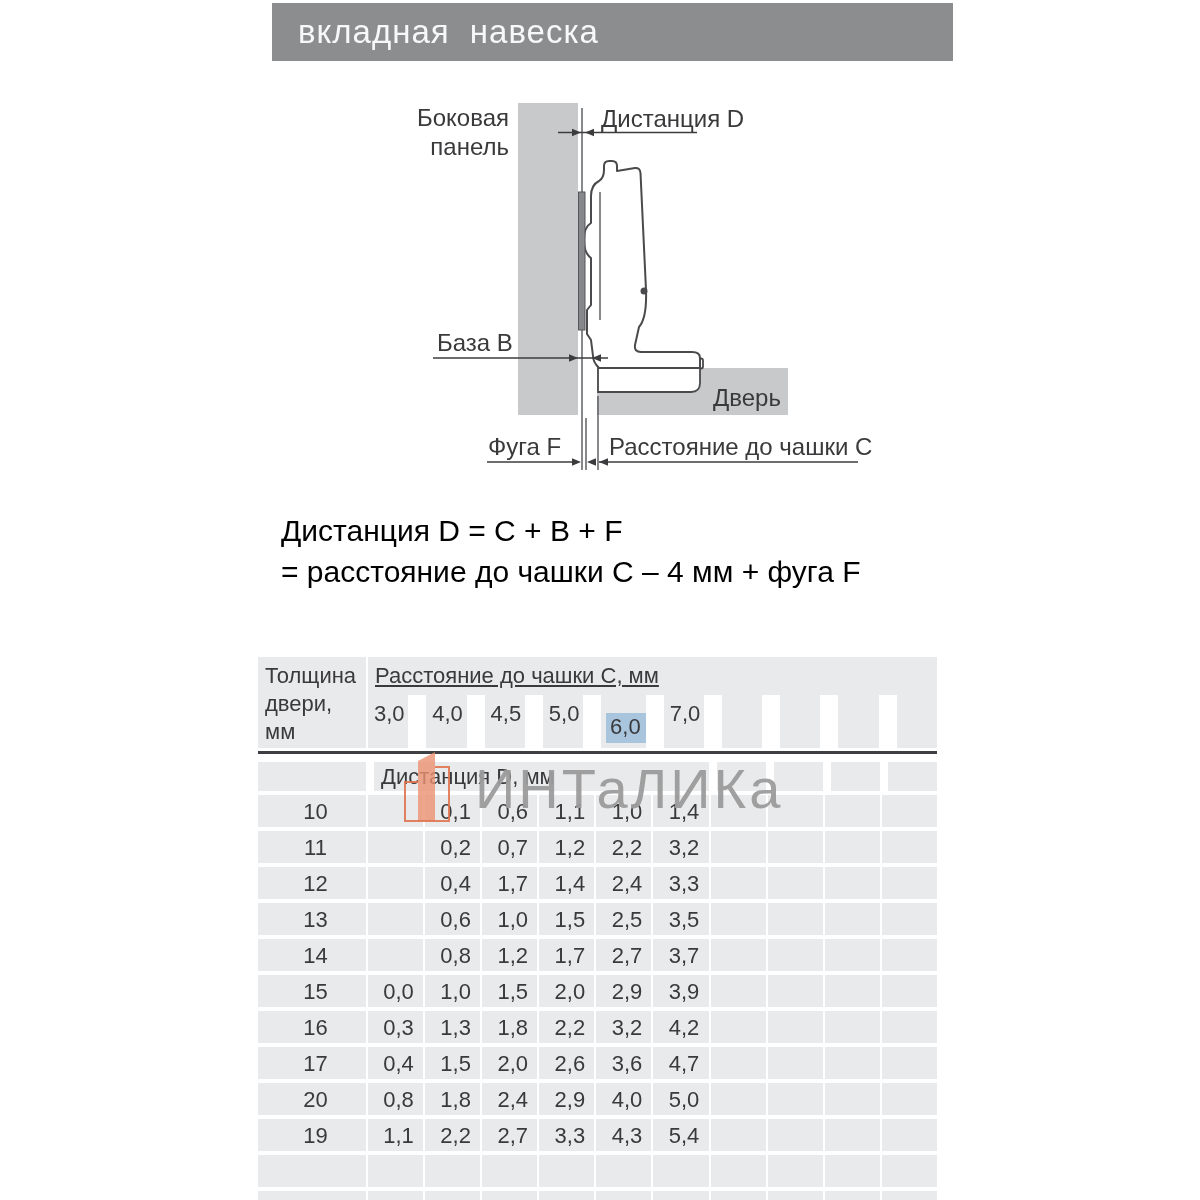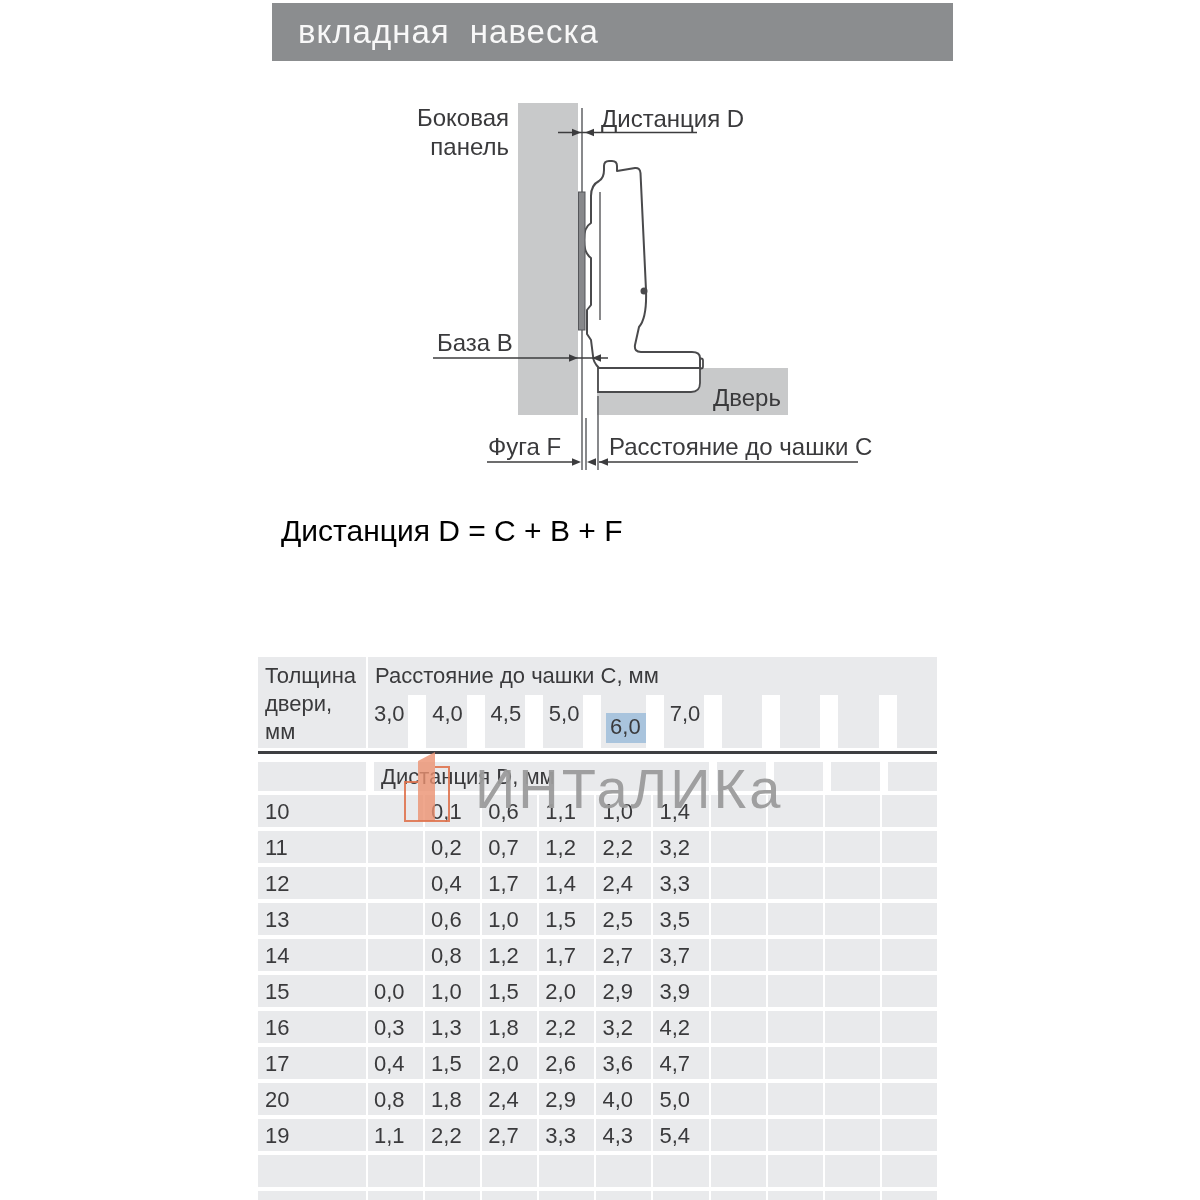--- a/index.html
+++ b/index.html
@@ -16,30 +16,30 @@
   #diagram text{font-family:"Liberation Sans",sans-serif;font-size:24px;fill:#3a3a3c;}
 
   
   .formula{position:absolute;left:281px;top:510px;font-size:30px;line-height:41px;color:#000000;}
 
   
   .dtable{position:absolute;left:258px;top:657px;width:679px;height:543px;overflow:hidden;background:#fff;}
   .thead{display:grid;grid-template-columns:108px 1fr;column-gap:2px;height:91px;}
   .thead-left{background:#e9eaec;padding:5px 4px 0 7px;font-size:22px;line-height:28px;}
   .thead-right{display:flex;flex-direction:column;background:#e9eaec;}
-  .span-label{padding:6px 0 0 7px;font-size:22px;height:38px;box-sizing:border-box;}
+  .span-label{padding:6px 0 0 7px;font-size:22px;height:38px;box-sizing:border-box;text-decoration:underline;}
   .subcols{flex:1;display:grid;grid-template-columns:repeat(10,1fr);column-gap:18px;background:#fff;}
   .subcols .cell{background:#e9eaec;font-size:22px;padding:6px 0 0 6px;}
   .hl{background:#a9c4dd;display:inline-block;padding:1px 5px 3px 4px;margin-left:-1px;margin-top:12px;}
   .thickline{height:3px;background:#3e3f42;margin-top:3px;}
   .sectrow{display:grid;grid-template-columns:108px repeat(10,1fr);column-gap:8px;height:29px;margin-top:8px;background:#fff;}
   .sectrow .c1{background:#e9eaec;}
   .sectrow .lab{grid-column:2/8;background:#e9eaec;font-size:22px;padding:2px 0 0 7px;white-space:nowrap;}
   .sectrow .fill{background:#e9eaec;}
-  .trow{display:grid;grid-template-columns:108px repeat(10,1fr);column-gap:2px;height:32px;margin-top:4px;background:#fff;}
+  .trow{display:grid;grid-template-columns:108px repeat(10,1fr);column-gap:2px;height:32px;margin-top:4px;background:#fff;text-align:center;}
   .trow .cell{background:#e9eaec;font-size:22px;padding:4px 0 0 6px;box-sizing:border-box;}
   .trow .rowlab{padding-left:7px;}
 
   
   .watermark{position:absolute;left:400px;top:746px;height:84px;display:flex;align-items:center;gap:20px;
              pointer-events:none;z-index:5;}
   .watermark .wtext{font-size:56px;color:#9c9c9c;letter-spacing:3px;opacity:.95;}
 </style>
 </head>
 <body>
@@ -97,20 +97,21 @@
     <text x="509" y="155" text-anchor="end">панель</text>
     <text x="601" y="127">Дистанция D</text>
     <text x="437" y="351">База B</text>
     <text x="713" y="406" font-size="25">Дверь</text>
     <text x="488" y="455">Фуга F</text>
     <text x="609" y="455">Расстояние до чашки C</text>
   </svg>
 
   <div class="formula">
     <div>Дистанция D = C + B + F</div>
+    <div>= расстояние до чашки C – 4 мм + фуга F</div>
   </div>
 
   <div class="dtable">
     <div class="thead">
       <div class="thead-left">
         <div>Толщина</div>
         <div>двери,</div>
         <div>мм</div>
       </div>
       <div class="thead-right">

